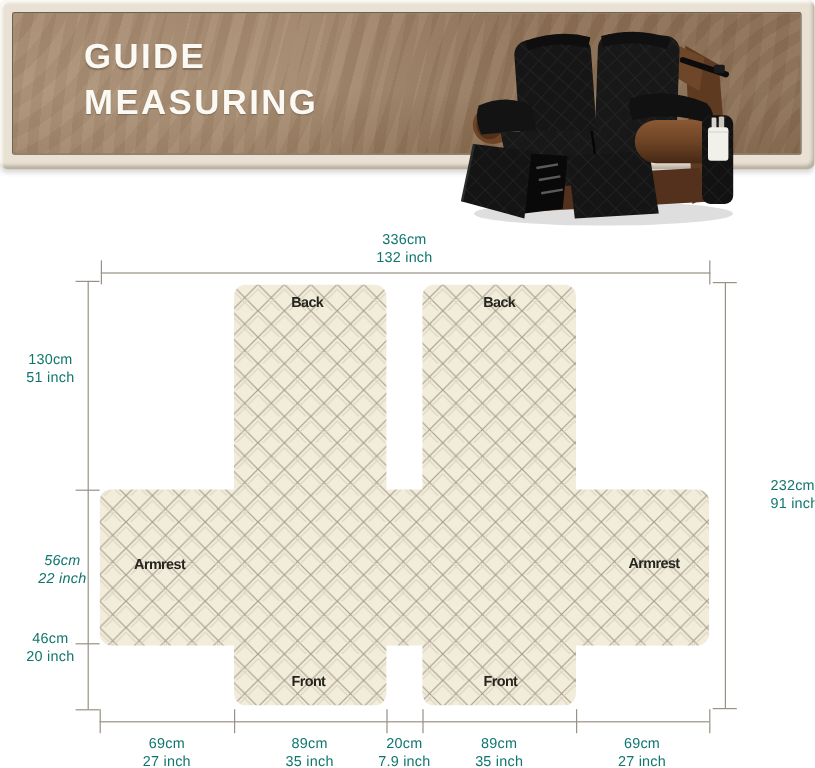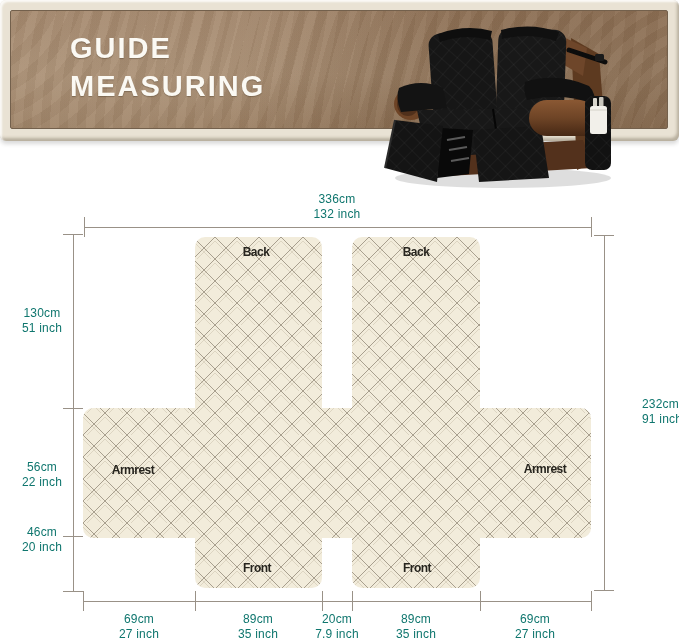--- a/index.html
+++ b/index.html
@@ -53,22 +53,22 @@
   .vtick{width:1px;height:20px;}
   .htick{height:1px;width:20px;}
   
   .dim{
     position:absolute;color:#0f766e;font-size:12px;line-height:15px;text-align:center;
     letter-spacing:.2px;
   }
   .dim span{display:block;}
   .dim-top{left:287px;top:192px;width:100px;}
   .dim-right{left:610px;top:397px;width:64px;text-align:left;margin-left:32px;}
-  .dim-left-0{left:10px;top:306px;width:64px;}
-  .dim-left-1{left:10px;top:460px;width:64px;}
+  .dim-left-0{left:10px;top:292px;width:64px;}
+  .dim-left-1{left:20px;top:460px;width:64px;font-style:italic;}
   .dim-left-2{left:10px;top:525px;width:64px;}
   .dim-bot{top:612px;width:78px;}
   .dim-bot-0{left:100px;}
   .dim-bot-1{left:219px;}
   .dim-bot-2{left:298px;}
   .dim-bot-3{left:377px;}
   .dim-bot-4{left:496px;}
 </style>
 </head>
 <body>

